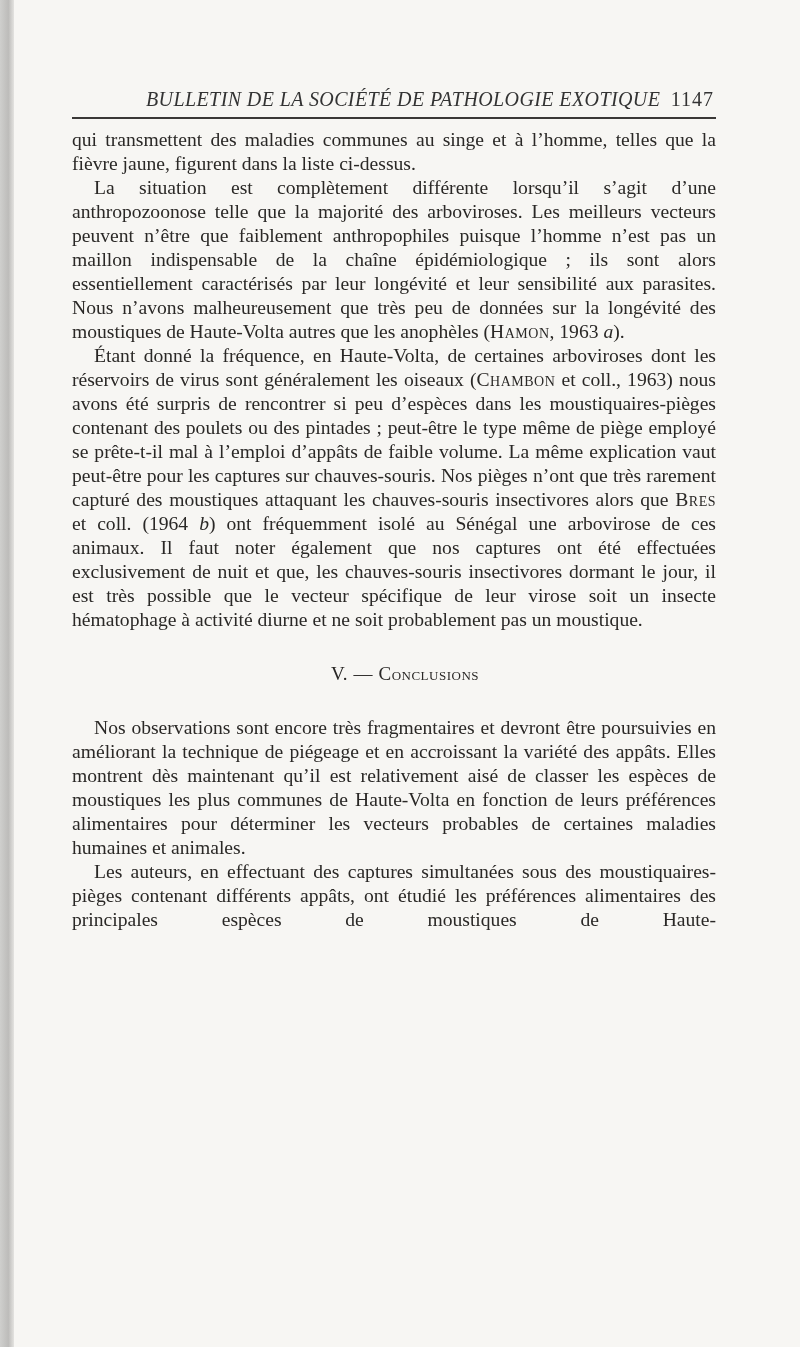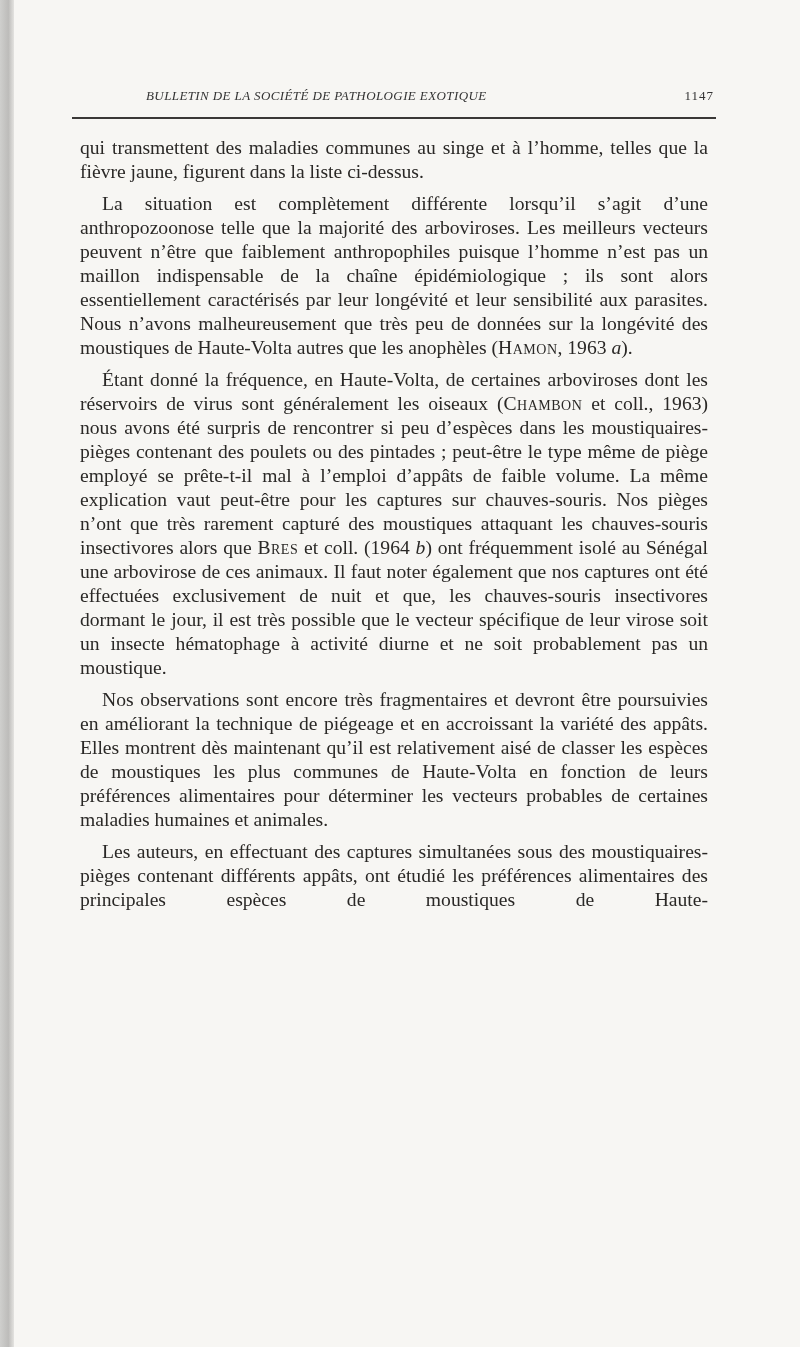--- a/index.html
+++ b/index.html
@@ -10,31 +10,31 @@
       color: #2a2826;
     }
     .binding {
       position: absolute; left: 0; top: 0; width: 14px; height: 1347px;
       background: linear-gradient(to right, #cfcfcd 0%, #bdbcba 60%, #e4e3e0 100%);
     }
     .page { position: absolute; left: 72px; top: 0; width: 644px; }
     .running-head {
       position: absolute; top: 88px; left: 0; width: 644px; height: 22px;
       font-family: "Liberation Serif", serif; font-style: italic;
-      font-size: 13px; letter-spacing: 0.4px; color: #333;
+      font-size: 20px; letter-spacing: 0.4px; color: #333;
     }
     .running-head .title { position: absolute; left: 74px; top: 0; }
     .running-head .pno { position: absolute; right: 2px; top: 0; font-style: normal; letter-spacing: 1px; margin-left: 8px; }
     .rule { position: absolute; top: 117px; left: 0; width: 644px; height: 2px; background: #3a3836; }
     .body-text {
       position: absolute; top: 128px; left: 0; width: 644px;
       font-family: "Liberation Serif", serif; font-size: 19.6px; line-height: 24px;
       text-align: justify;
     }
-    .body-text p { margin: 8px; text-indent: 22px; font-family: Liberation Serif, serif; }
+    .body-text p { margin: 0; text-indent: 22px; font-family: Liberation Serif, serif; }
     .body-text p.noindent { text-indent: 0; }
     .sc { font-variant: small-caps; letter-spacing: 0.5px; }
     .heading {
       text-align: center; text-indent: 0; font-size: 19px; letter-spacing: 0.6px;
     }
     .h5 { margin-top: 30px !important; margin-bottom: 30px !important; }
     .h6 { margin-top: 34px !important; margin-bottom: 34px !important; }
   </style>
 </head>
 <body>
@@ -48,19 +48,20 @@
   </div>
   <div class="rule"></div>
 
   <div class="body-text">
     <p class="noindent">qui transmettent des maladies communes au singe et à l’homme, telles que la fièvre jaune, figurent dans la liste ci-dessus.</p>
 
     <p><span>La situation est complètement différente lorsqu’il s’agit d’une anthropozoonose telle que la majorité des arboviroses. Les meilleurs vecteurs peuvent n’être que faiblement anthropophiles puisque l’homme n’est pas un maillon indispensable de la chaîne épidémiologique ; ils sont alors essentiellement caractérisés par leur longévité et leur sensibilité aux parasites. Nous n’avons malheureusement que très peu de données sur la longévité des moustiques de Haute-Volta autres que les anophèles (</span><span class="sc">Hamon</span><span>, 1963 </span><i>a</i><span>).</span></p>
 
     <p><span>Étant donné la fréquence, en Haute-Volta, de certaines arboviroses dont les réservoirs de virus sont généralement les oiseaux (</span><span class="sc">Chambon</span><span> et coll., 1963) nous avons été surpris de rencontrer si peu d’espèces dans les moustiquaires-pièges contenant des poulets ou des pintades ; peut-être le type même de piège employé se prête-t-il mal à l’emploi d’appâts de faible volume. La même explication vaut peut-être pour les captures sur chauves-souris. Nos pièges n’ont que très rarement capturé des moustiques attaquant les chauves-souris insectivores alors que </span><span class="sc">Bres</span><span> et coll. (1964 </span><i>b</i><span>) ont fréquemment isolé au Sénégal une arbovirose de ces animaux. Il faut noter également que nos captures ont été effectuées exclusivement de nuit et que, les chauves-souris insectivores dormant le jour, il est très possible que le vecteur spécifique de leur virose soit un insecte hématophage à activité diurne et ne soit probablement pas un moustique.</span></p>
 
+    <p class="heading h5"><span>V. — </span><span class="sc">Conclusions</span></p>
 
     <p>Nos observations sont encore très fragmentaires et devront être poursuivies en améliorant la technique de piégeage et en accroissant la variété des appâts. Elles montrent dès maintenant qu’il est relativement aisé de classer les espèces de moustiques les plus communes de Haute-Volta en fonction de leurs préférences alimentaires pour déterminer les vecteurs probables de certaines maladies humaines et animales.</p>
 
 
     <p style="text-align-last: justify;">Les auteurs, en effectuant des captures simultanées sous des moustiquaires-pièges contenant différents appâts, ont étudié les préférences alimentaires des principales espèces de moustiques de Haute-</p>
   </div>
 </div>
 
 </body></html>

